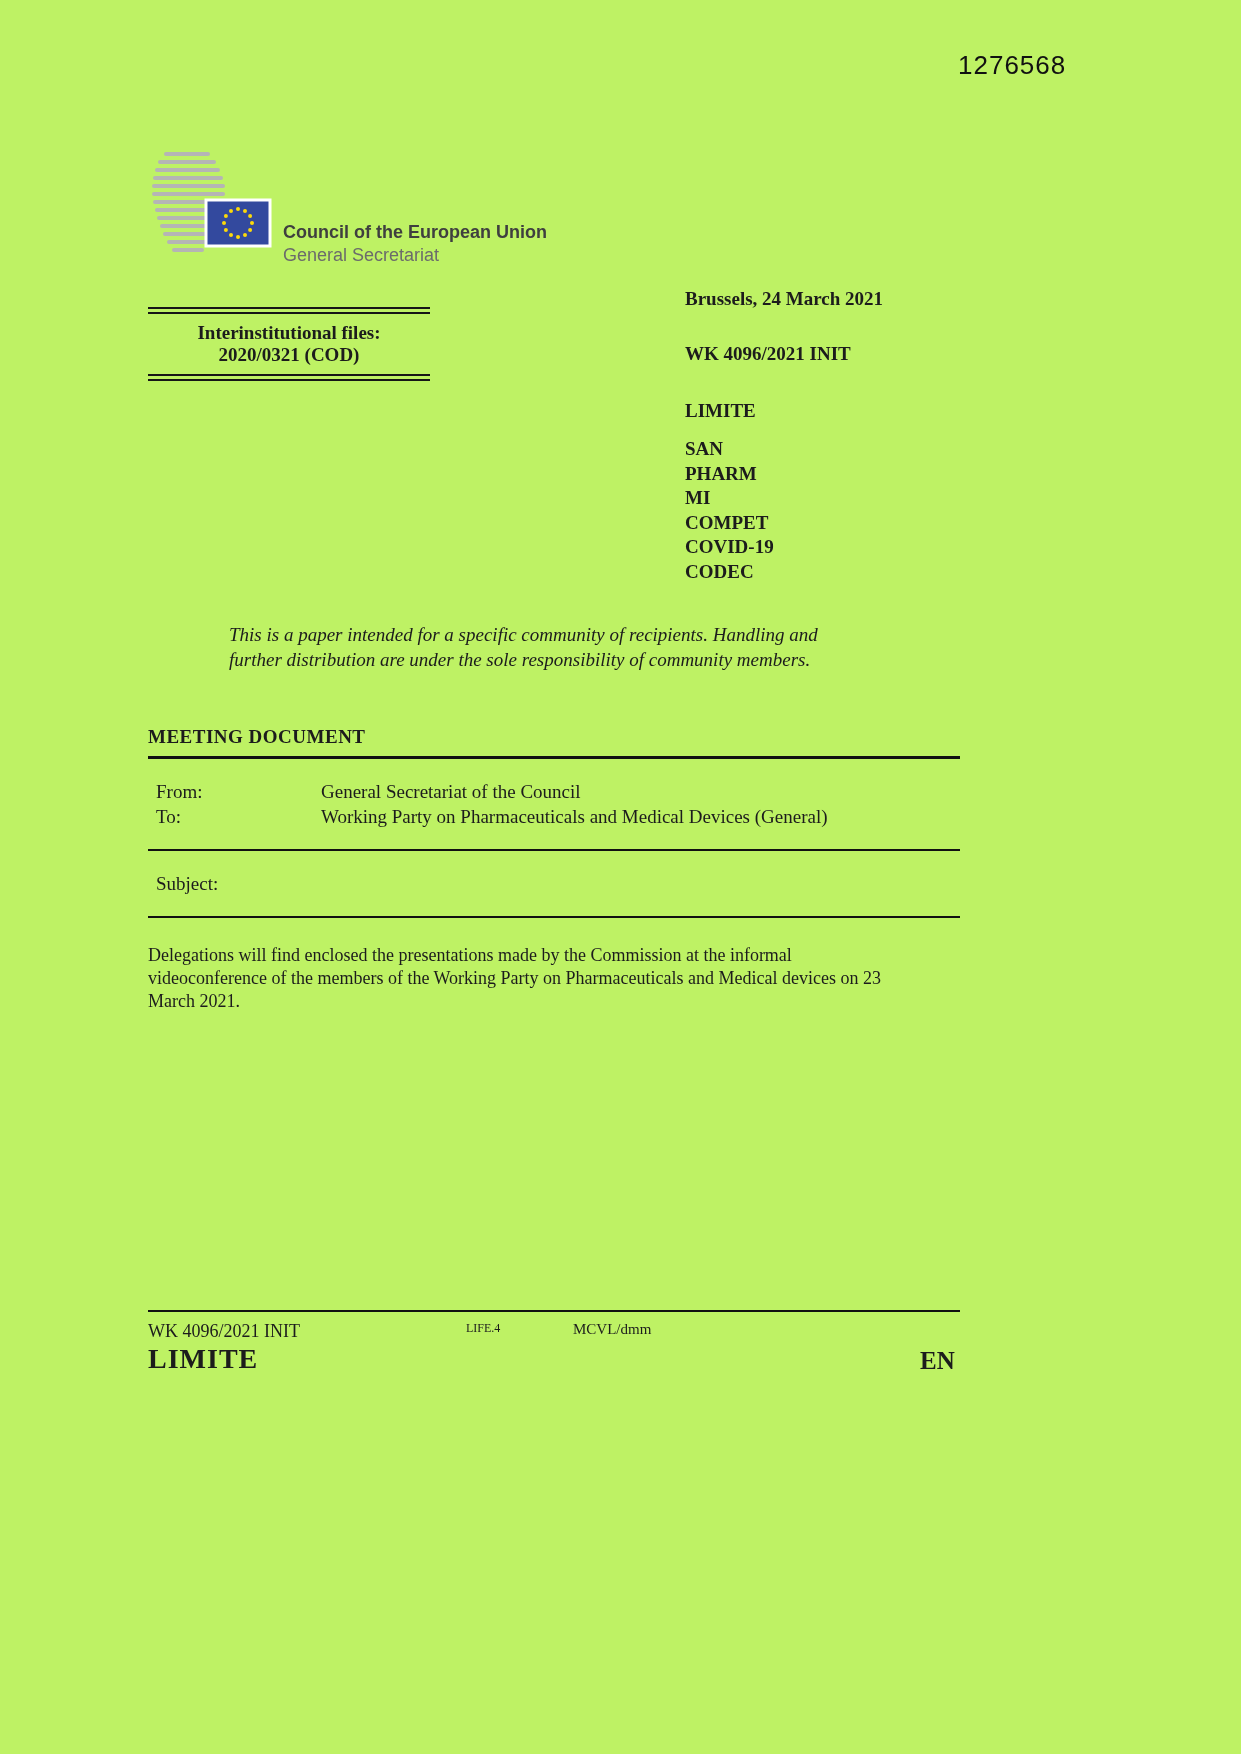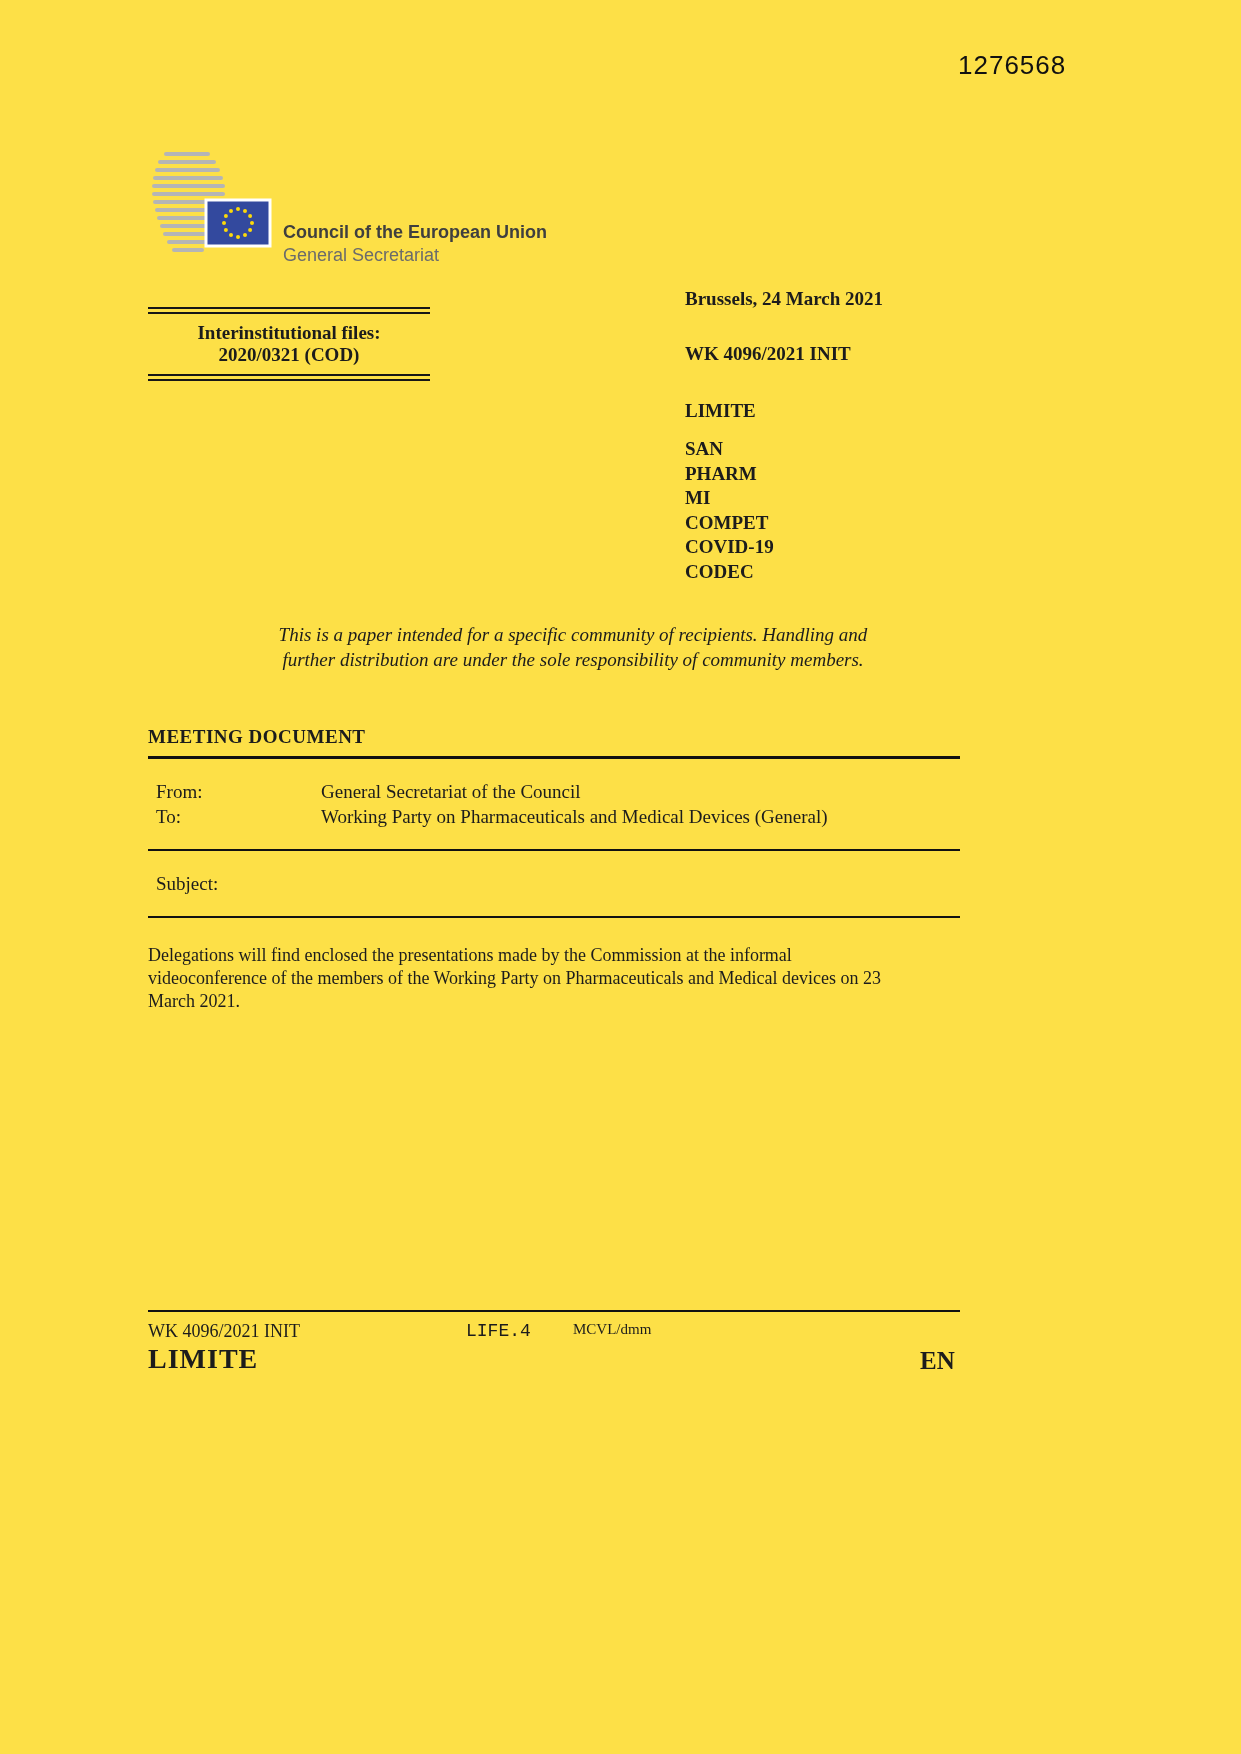--- a/index.html
+++ b/index.html
@@ -5,21 +5,21 @@
   html, body {
     margin: 0;
     padding: 0;
     background: #9a9a9a;
   }
   .page {
     position: relative;
     width: 1241px;
     height: 1754px;
     margin: 0 auto;
-    background: #fde047;
+    background: #bef264;
     font-family: "Liberation Serif", serif;
     color: #1c1c1c;
     overflow: hidden;
   }
   .abs { position: absolute; }
   .sans { font-family: "Liberation Sans", sans-serif; }
   .b { font-weight: bold; }
   .i { font-style: italic; }
   .pre { white-space: pre-line; }
 
@@ -51,22 +51,22 @@
     border-bottom: 2px solid #161616;
   }
   .inter-label { margin-top: 8px; font-size: 19px; text-align: center; }
   .inter-number { margin-bottom: 8px; font-size: 19px; }
 
   .doc-number { top: 343px; left: 685px; font-size: 19px; }
   .classification { top: 400px; left: 685px; font-size: 19px; }
   .codes { top: 437px; left: 685px; font-size: 19px; line-height: 24.5px; }
 
   .notice {
-    top: 622px; left: 253px; width: 640px;
-    text-align: center; font-size: 19px; line-height: 25px;
+    top: 622px; left: 229px; width: 640px;
+    text-align: left; font-size: 19px; line-height: 25px;
   }
 
   .md-title { top: 726px; left: 148px; font-size: 19px; letter-spacing: 0.5px; }
 
   .md-table {
     top: 756px; left: 148px; width: 812px;
     border-top: 3px solid #111;
     font-size: 19px;
   }
   .md-group {
@@ -80,21 +80,21 @@
   .body-text {
     top: 944px; left: 148px; width: 860px;
     font-size: 18px; line-height: 23px;
   }
 
   .footer-rule {
     top: 1310px; left: 148px; width: 812px;
     border-top: 2px solid #111; height: 0;
   }
   .footer-doc { top: 1321px; left: 148px; font-size: 18px; }
-  .footer-unit { top: 1321px; left: 466px; font-size: 18px; font-family: Liberation Mono, monospace; }
+  .footer-unit { top: 1321px; left: 466px; font-size: 12px; }
   .footer-ref { top: 1321px; left: 573px; font-size: 15px; }
   .footer-classification { top: 1343px; left: 148px; font-size: 28px; letter-spacing: 1px; }
   .footer-lang { top: 1347px; left: 920px; font-size: 25px; }
 </style>
 </head>
 <body>
 
 <div class="page">
 
   <div class="abs page-id sans">1276568</div>

